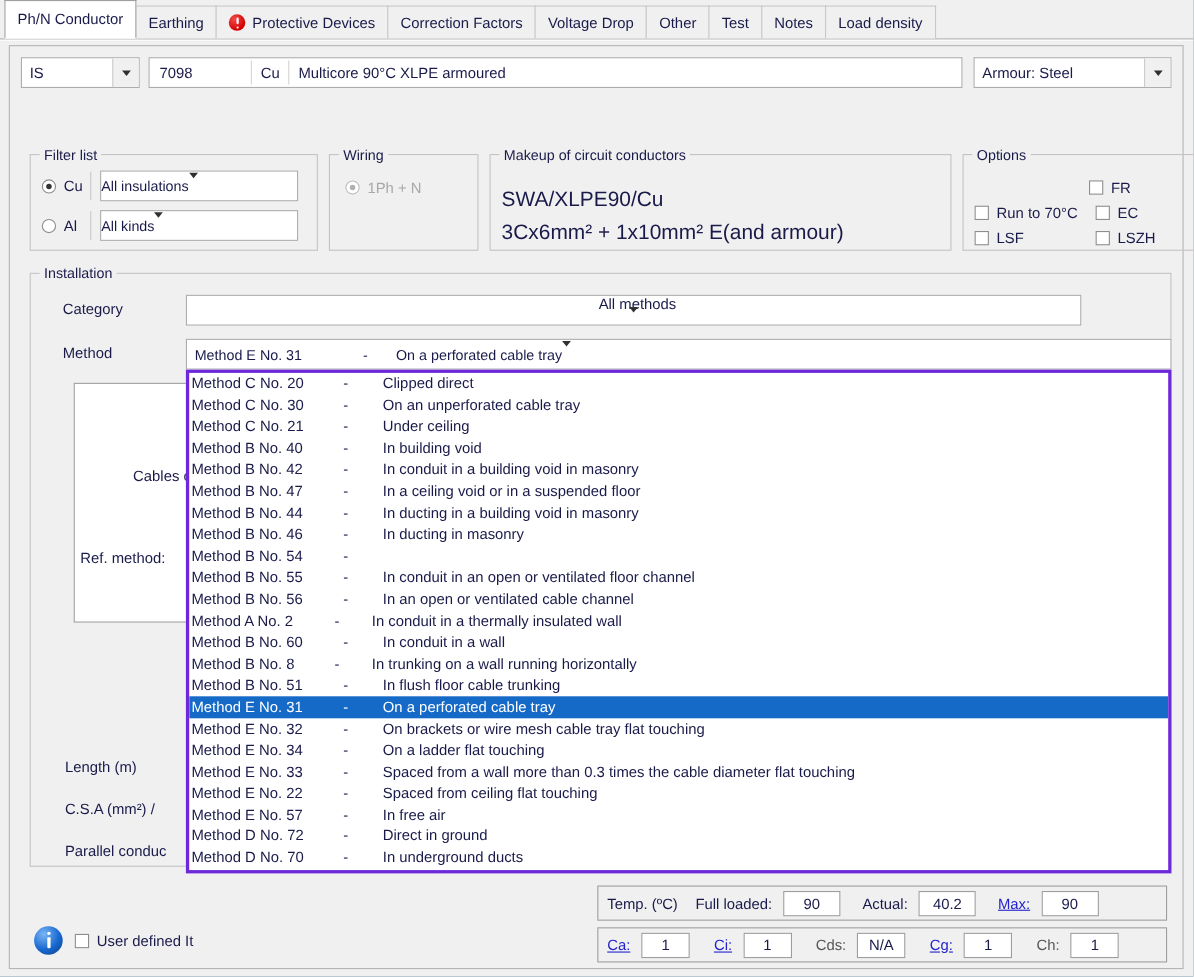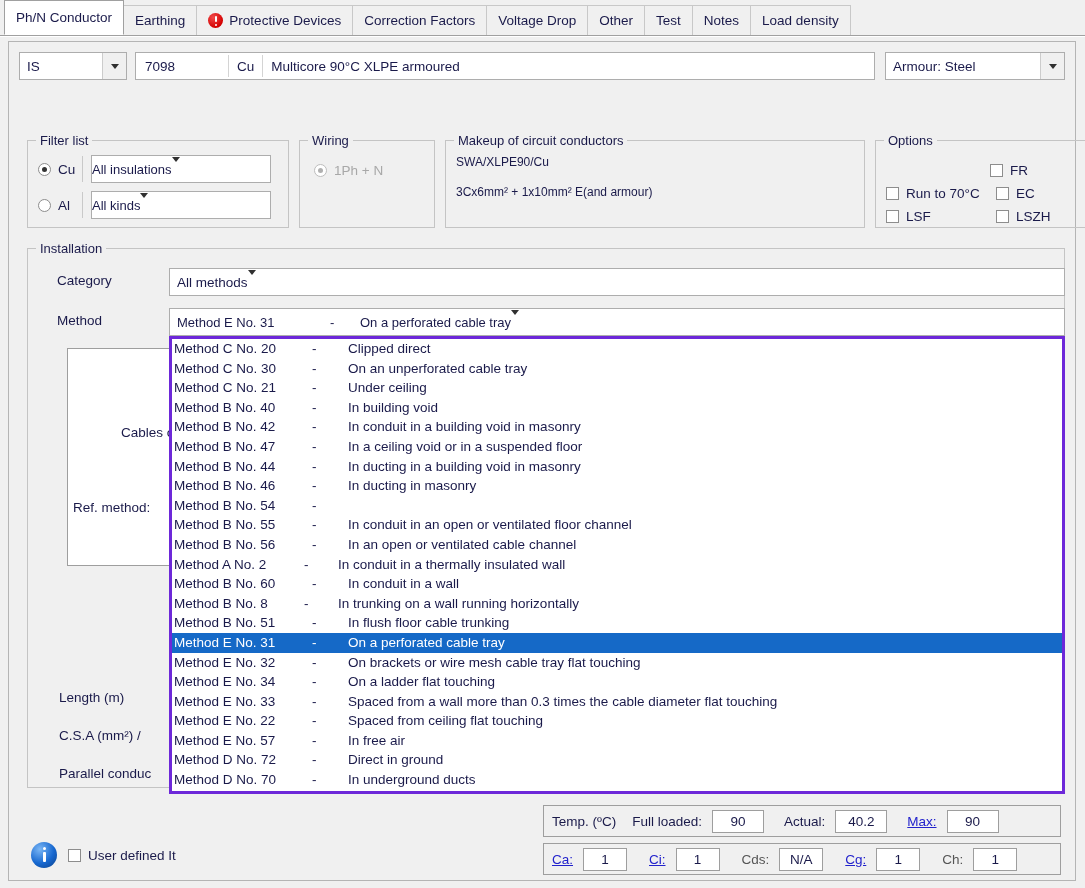--- a/index.html
+++ b/index.html
@@ -131,21 +131,21 @@
     display: inline-block; flex: 0 0 auto;
   }
 
   .filter-rows { position: absolute; left: 10px; top: 14px; }
   .filter-row { display: flex; align-items: center; height: 28px; margin-bottom: 8px; }
   .filter-row .rlabel { width: 44px; }
   .vbar { width: 1px; height: 26px; background: #c9c9c9; margin-right: 8px; }
   .filter-combo { position: relative; width: 180px; height: 28px; background: #fff; border: 1px solid #adadad; display: flex; align-items: center; }
 
   .wiring-radio { position: absolute; left: 14px; top: 22px; color: #a8a8a8; }
-  .makeup-lines { position: absolute; left: 10px; top: 6px; font-size: 12px; line-height: 30px; }
+  .makeup-lines { position: absolute; left: 10px; top: 26px; font-size: 19px; line-height: 30px; }
 
   .opt-grid { position: absolute; left: 10px; top: 18px; width: 170px; font-size: 13.5px; }
   .opt-line { display: flex; align-items: center; height: 23px; }
   .opt-fr { justify-content: flex-end; padding-right: 28px; }
   .opt-a { width: 110px; }
   .opt-lsf { width: 110px; }
 
   
   .fld-label { position: absolute; font-size: 13.5px; }
   .lbl-category { left: 48px; top: 231px; }
@@ -153,21 +153,21 @@
   .lbl-cables   { left: 64px; top: 383px; margin-left: 48px; }
   .lbl-refmeth  { left: 64px; top: 458px; }
   .lbl-length   { left: 50px; top: 648px; }
   .lbl-csa      { left: 50px; top: 686px; }
   .lbl-parallel { left: 50px; top: 724px; }
 
   .wide-combo {
     position: absolute; left: 160px; background: #fff;
     border: 1px solid #adadad; height: 28px; display: flex; align-items: center;
   }
-  .cat-combo { top: 226px; width: 896px; }
+  .cat-combo { top: 226px; width: 814px; flex-direction: column; }
   .meth-combo { top: 266px; width: 896px; }
   .wide-combo .txt { padding-left: 7px; font-size: 13.5px; }
   .meth-combo .m-code { width: 160px; padding-left: 7px; }
   .meth-combo .m-dash { width: 30px; }
   .meth-combo .m-desc { }
 
   .preview-box {
     position: absolute; left: 58px; top: 306px; width: 220px; height: 218px;
     background: #ffffff; border: 1px solid #9e9e9e;
   }

